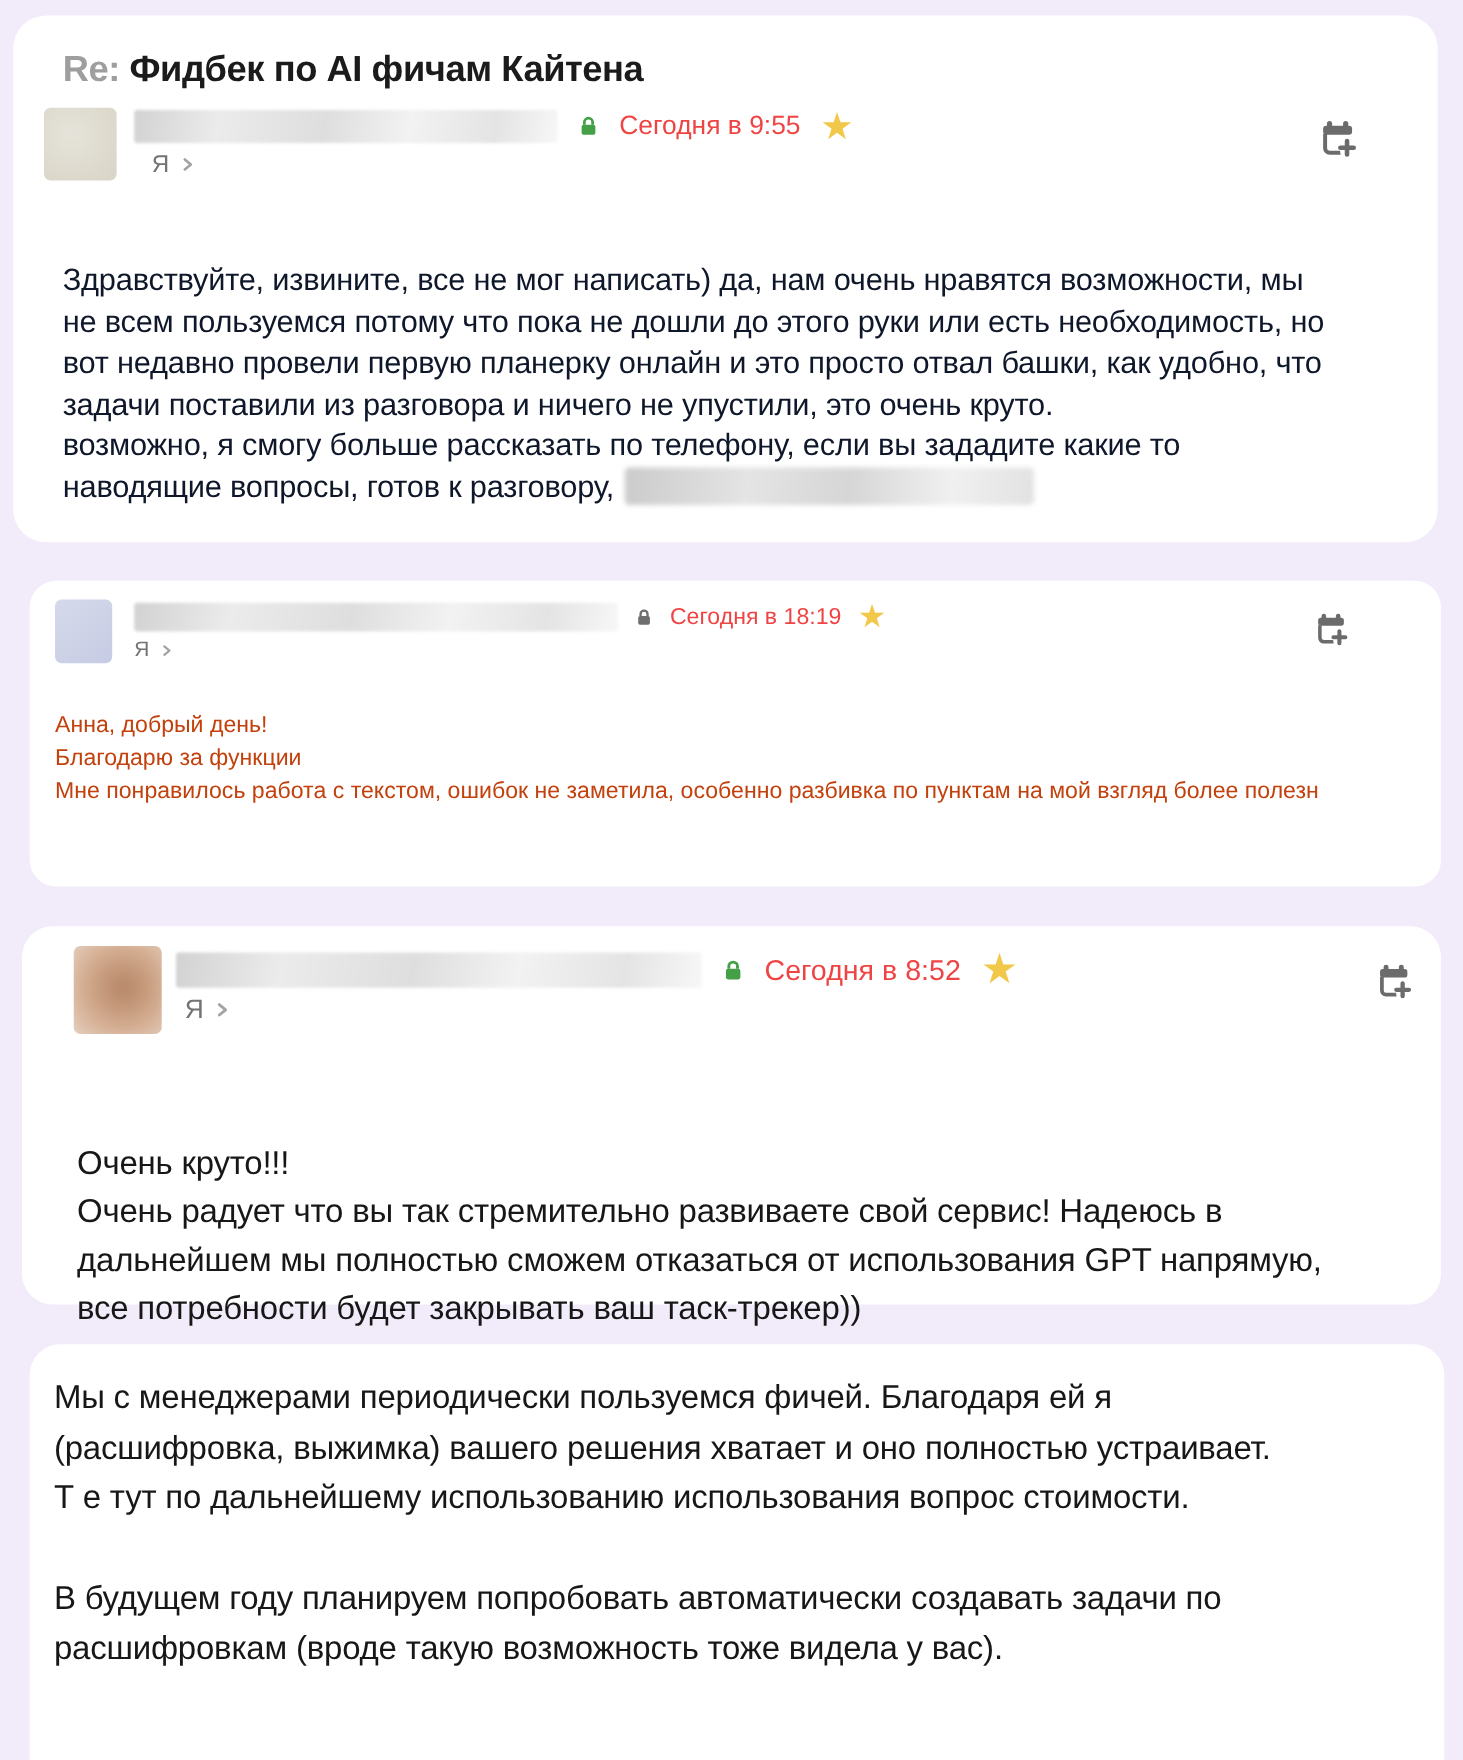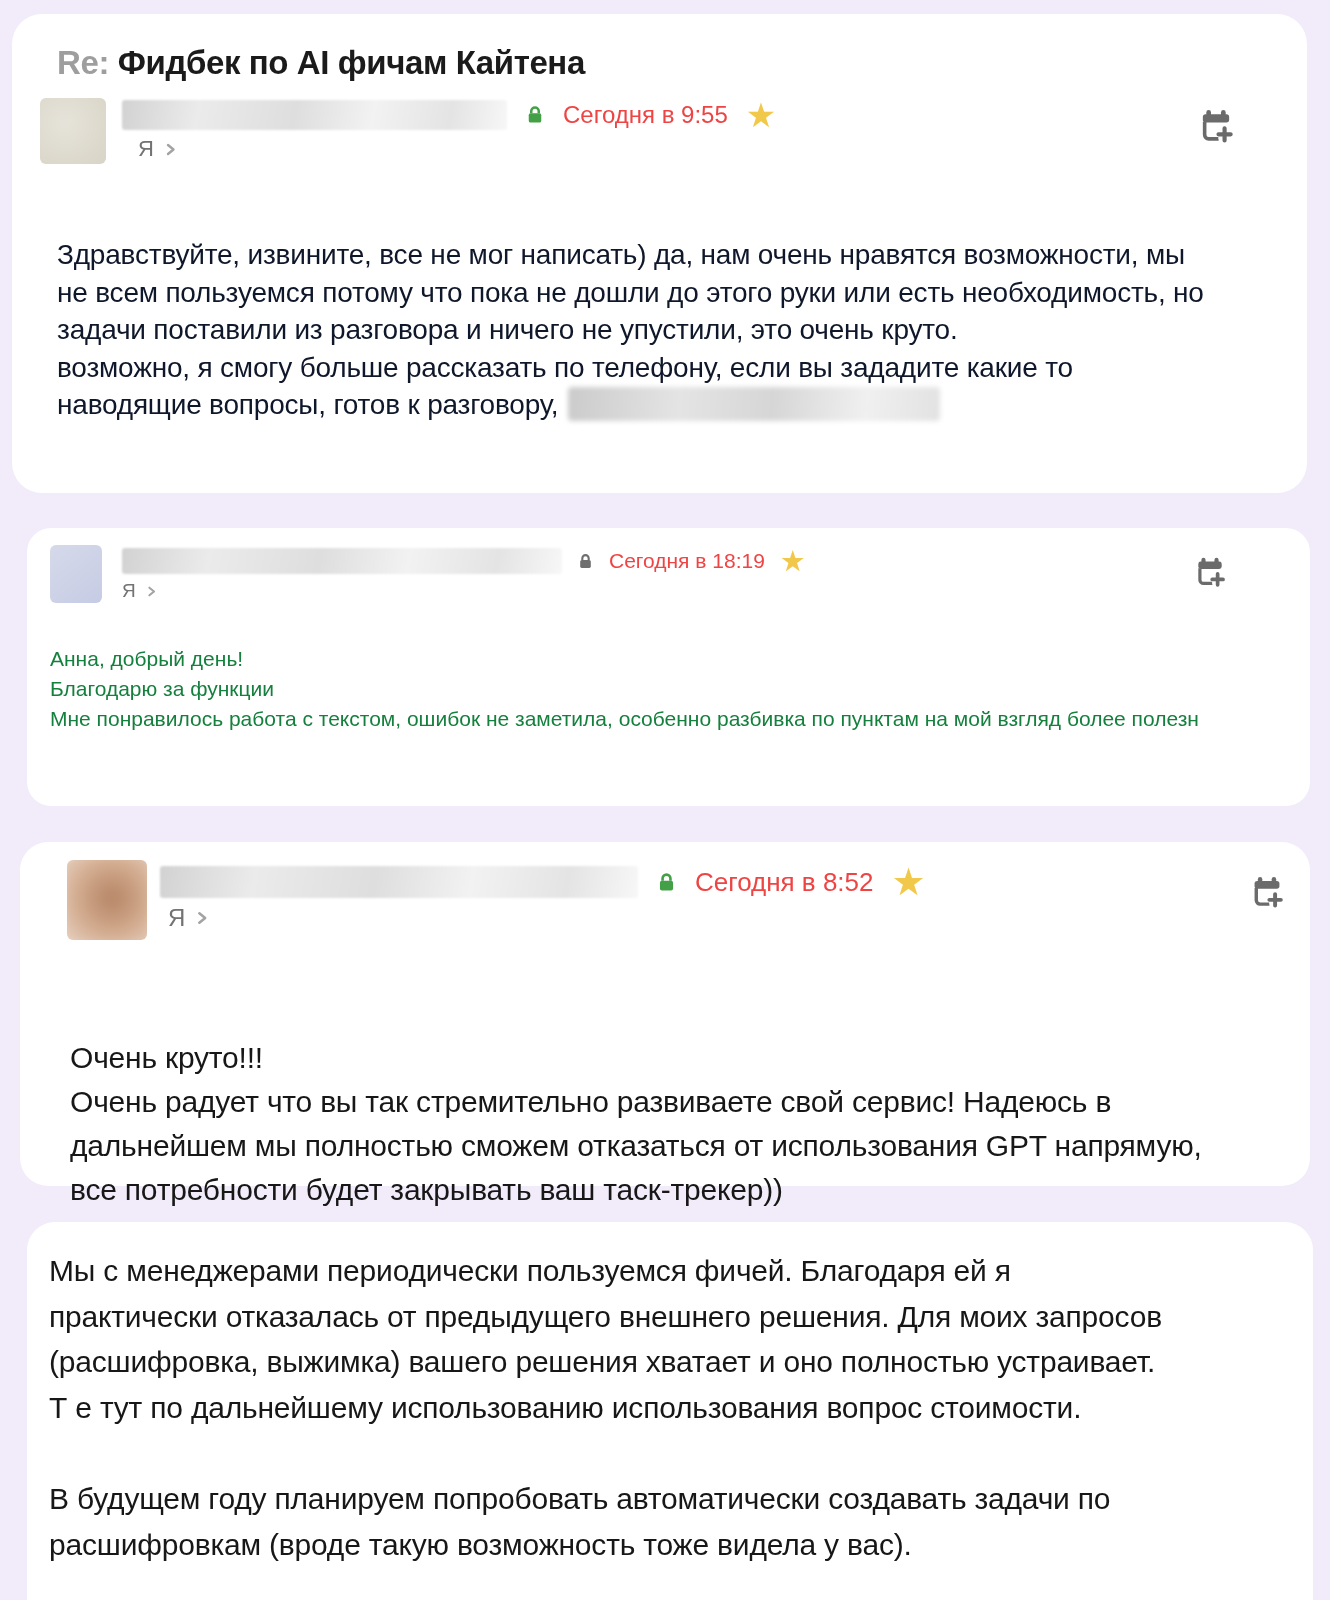--- a/index.html
+++ b/index.html
@@ -38,21 +38,21 @@
   .lock-green { color:#43a047; } .lock-gray { color:#6f6f6f; }
   .lock svg { display:block; }
 
   .recip { display:flex; align-items:center; color:#737373; cursor:pointer; }
   .recip .chev { margin-left:10px; display:flex; align-items:center; }
 
   .cal-btn { background:none; border:none; padding:0; color:#6b6b6b; cursor:pointer; line-height:0; }
 
   .body-block .msg-line { white-space:nowrap; }
   #card1 .body-block { font-size:28px; line-height:37.5px; color:#0f172a; letter-spacing:-0.2px; }
-  #card2 .body-block { font-size:21px; line-height:30px;  color:#15803d; }
+  #card2 .body-block { font-size:21px; line-height:30px;  color:#c2410c; }
   #card3 .body-block { font-size:30px; line-height:44px;  color:#171717; letter-spacing:-0.2px;margin-top:28px; }
   #card4 .body-block { font-size:30px; line-height:45.5px; color:#171717; letter-spacing:-0.2px; }
   #card4 .para2 { margin-top:46px; }
 
   .blur-tail {
     display:inline-block; width:372px; height:34px; vertical-align:-7px; margin-left:10px;
     border-radius:4px; filter:blur(2.5px);
     background:linear-gradient(95deg,#cbcbcb,#e4e4e4 30%,#d6d6d6 55%,#f0f0f0 80%,#e2e2e2);
   }
 </style>
@@ -94,20 +94,21 @@
       <rect x="3.5" y="4.5" width="19" height="6" rx="2" fill="currentColor"></rect>
       <path d="M4.8 10 v9.4 a2.9 2.9 0 0 0 2.9 2.9 h7.2" fill="none" stroke="currentColor" stroke-width="2.6"></path>
       <path d="M19.2 14.6 v8.8 M14.8 19 h8.8" fill="none" stroke="#ffffff" stroke-width="7"></path>
       <path d="M19.2 14.6 v8.8 M14.8 19 h8.8" fill="none" stroke="currentColor" stroke-width="3" stroke-linecap="round"></path>
     </svg>
   </button>
 
   <div class="body-block abs" style="left:45px; top:222px;">
     <div class="msg-line">Здравствуйте, извините, все не мог написать) да, нам очень нравятся возможности, мы</div>
     <div class="msg-line">не всем пользуемся потому что пока не дошли до этого руки или есть необходимость, но</div>
+    <div class="msg-line">вот недавно провели первую планерку онлайн и это просто отвал башки, как удобно, что</div>
     <div class="msg-line">задачи поставили из разговора и ничего не упустили, это очень круто.</div>
     <div class="msg-line">возможно, я смогу больше рассказать по телефону, если вы зададите какие то</div>
     <div class="msg-line"><span>наводящие вопросы, готов к разговору,</span><span class="blur-tail"></span></div>
   </div>
 </article>
 
 <article class="card" id="card2">
   <div class="avatar abs" style="left:23px; top:17px; width:52px; height:58px;">
       <div class="av-inner"></div>
     </div>
@@ -193,21 +194,20 @@
     <div class="msg-line">Очень радует что вы так стремительно развиваете свой сервис! Надеюсь в</div>
     <div class="msg-line">дальнейшем мы полностью сможем отказаться от использования GPT напрямую,</div>
     <div class="msg-line">все потребности будет закрывать ваш таск-трекер))</div>
   </div>
 </article>
 
 <article class="card" id="card4">
   <div class="body-block abs" style="left:22px; top:26px;">
     <div class="para1">
       <div class="msg-line">Мы с менеджерами периодически пользуемся фичей. Благодаря ей я</div>
-      <div class="msg-line">практически отказалась от предыдущего внешнего решения. Для моих запросов</div>
       <div class="msg-line">(расшифровка, выжимка) вашего решения хватает и оно полностью устраивает.</div>
       <div class="msg-line">Т е тут по дальнейшему использованию использования вопрос стоимости.</div>
     </div>
     <div class="para2">
       <div class="msg-line">В будущем году планируем попробовать автоматически создавать задачи по</div>
       <div class="msg-line">расшифровкам (вроде такую возможность тоже видела у вас).</div>
     </div>
   </div>
 </article>
 

